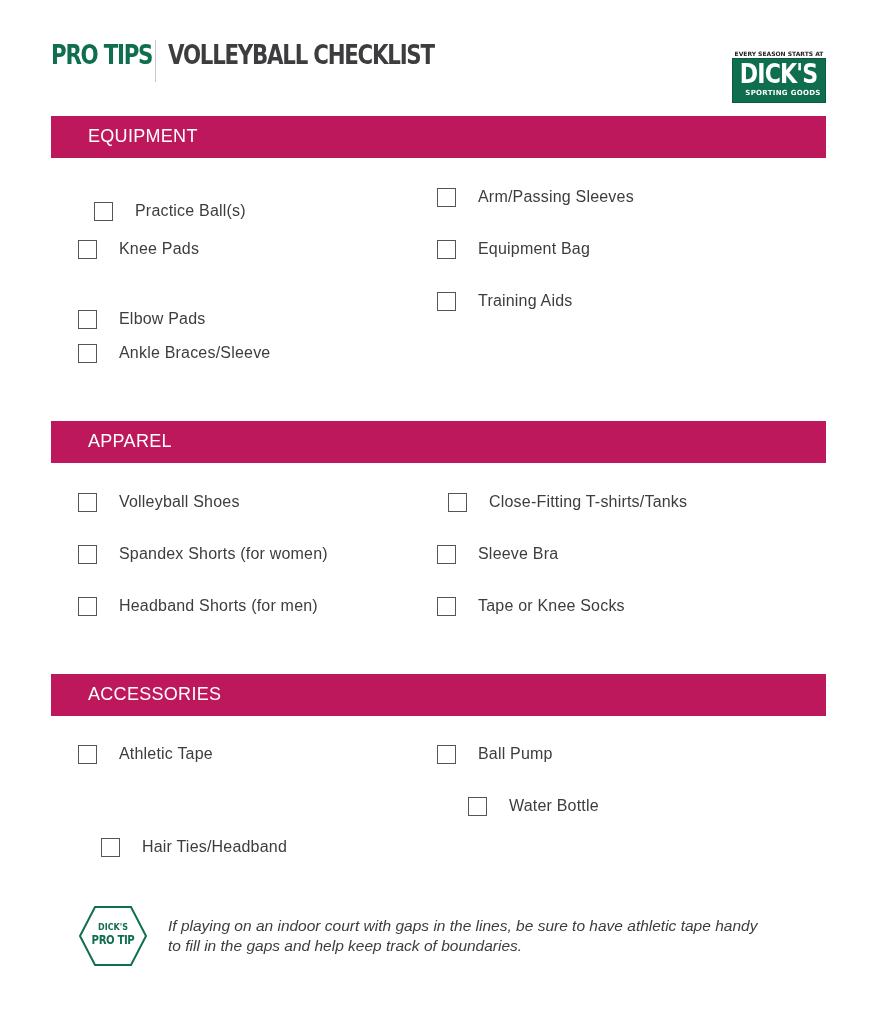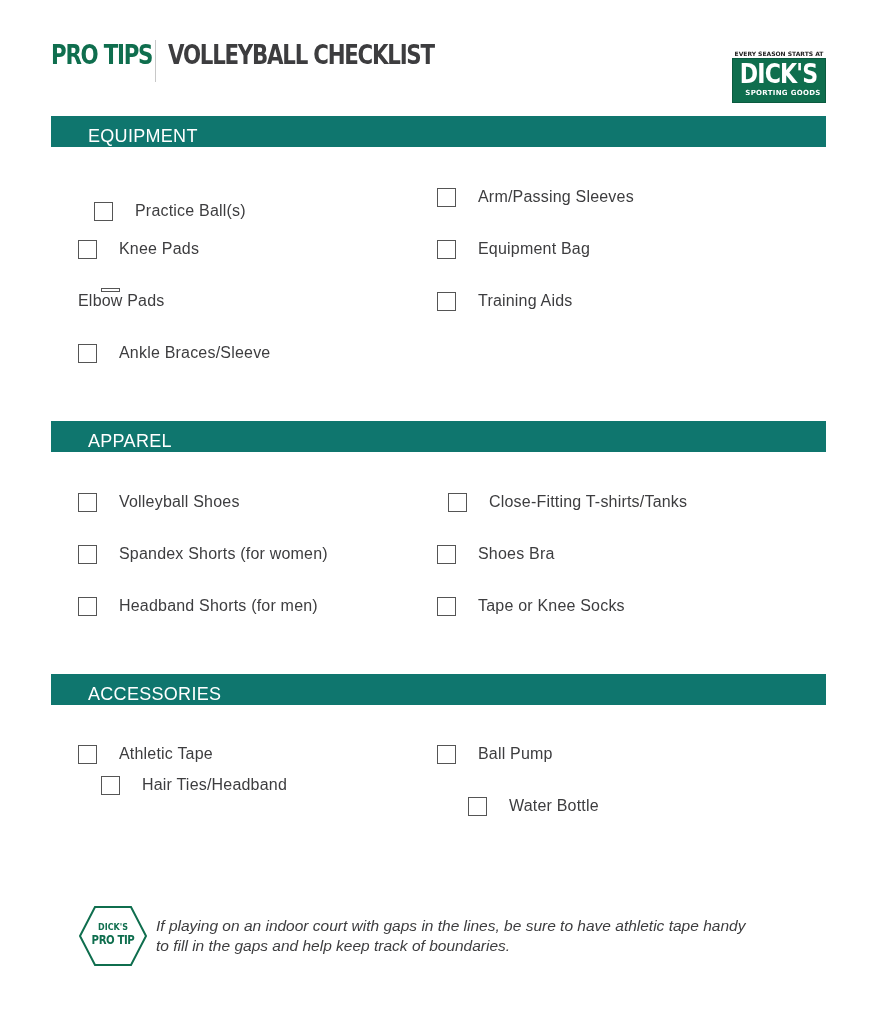--- a/index.html
+++ b/index.html
@@ -11,33 +11,33 @@
   .divider { width: 1px; height: 42px; background: #c8c8c8; margin: 0 12px 0 4px; }
   .title { font-family: "DejaVu Sans", sans-serif; font-weight: bold; font-size: 26px; color: #3d3d3f;
            letter-spacing: -1.5px; transform: scaleX(0.82); transform-origin: left center; white-space: nowrap; }
   .logo { position: absolute; left: 732px; top: 50px; width: 94px; }
   .logo-tag { font-family: "DejaVu Sans", sans-serif; font-weight: bold; font-size: 6px; color: #222; white-space: nowrap;
               text-align: center; letter-spacing: 0; }
   .logo-box { background: #0f6e4e; border: 1px solid #0a5a3f; height: 43px; margin-top: 1px; text-align: center; color: #fff; }
   .logo-main { font-family: "DejaVu Sans", sans-serif; font-weight: bold; font-size: 26px; line-height: 30px; letter-spacing: -1px;
                transform: scaleX(0.85); display: inline-block; }
   .logo-sub { font-family: "DejaVu Sans", sans-serif; font-weight: bold; font-size: 7px; line-height: 9px; letter-spacing: 0.3px; margin-left: 8px; }
-  .section-bar { position: absolute; left: 51px; width: 775px; height: 31px; background: #0f766e; }
+  .section-bar { position: absolute; left: 51px; width: 775px; height: 42px; background: #be185d; }
   .section-bar span { position: absolute; left: 37px; top: 10px; color: #ffffff; font-size: 18px; letter-spacing: 0.3px; }
   .item { position: absolute; display: flex; align-items: center; height: 22px; }
   .box { width: 19px; height: 19px; border: 1.5px solid #555; box-sizing: border-box; background: #fff; margin-right: 22px; }
   .item-label { font-size: 16px; color: #3d3d3f; letter-spacing: 0.2px; white-space: nowrap; }
   .tip { position: absolute; left: 78px; top: 905px; display: flex; align-items: center; }
   .tip-badge { width: 70px; height: 62px; position: relative; }
   .tip-badge svg { position: absolute; left: 0; top: 0; }
   .tip-badge .t1 { position: absolute; left: 0; width: 70px; top: 18px; text-align: center; font-family: "DejaVu Sans", sans-serif; font-weight: bold;
                    font-size: 8px; color: #0f6e4e; }
   .tip-badge .t2 { position: absolute; left: 0; width: 70px; top: 28px; text-align: center; font-family: "DejaVu Sans", sans-serif; font-weight: bold;
                    font-size: 12px; color: #0f6e4e; letter-spacing: -0.5px; transform: scaleX(0.85); }
-  .tip-text { margin-left: 8px; font-style: italic; font-size: 15.5px; line-height: 20px; color: #3d3d3f; width: 600px; }
+  .tip-text { margin-left: 20px; font-style: italic; font-size: 15.5px; line-height: 20px; color: #3d3d3f; width: 600px; }
 </style>
 </head>
 <body>
 
 <div class="header">
   <div class="pro-tips">PRO TIPS</div>
   <div class="divider"></div>
   <div class="title">VOLLEYBALL CHECKLIST</div>
 </div>
 
@@ -61,21 +61,21 @@
   <span class="item-label">Arm/Passing Sleeves</span>
 </div>
 <div class="item" style="left:78px; top:238px;">
   <div class="box"></div>
   <span class="item-label">Knee Pads</span>
 </div>
 <div class="item" style="left:437px; top:238px;">
   <div class="box"></div>
   <span class="item-label">Equipment Bag</span>
 </div>
-<div class="item" style="left:78px; top:288px;flex-direction:column;">
+<div class="item" style="left:78px; top:308px;">
   <div class="box"></div>
   <span class="item-label">Elbow Pads</span>
 </div>
 <div class="item" style="left:437px; top:290px;">
   <div class="box"></div>
   <span class="item-label">Training Aids</span>
 </div>
 <div class="item" style="left:78px; top:342px;">
   <div class="box"></div>
   <span class="item-label">Ankle Braces/Sleeve</span>
@@ -91,21 +91,21 @@
 <div class="item" style="left:448px; top:491px;">
   <div class="box"></div>
   <span class="item-label">Close-Fitting T-shirts/Tanks</span>
 </div>
 <div class="item" style="left:78px; top:543px;">
   <div class="box"></div>
   <span class="item-label">Spandex Shorts (for women)</span>
 </div>
 <div class="item" style="left:437px; top:543px;">
   <div class="box"></div>
-  <span class="item-label">Shoes Bra</span>
+  <span class="item-label">Sleeve Bra</span>
 </div>
 <div class="item" style="left:78px; top:595px;">
   <div class="box"></div>
   <span class="item-label">Headband Shorts (for men)</span>
 </div>
 <div class="item" style="left:437px; top:595px;">
   <div class="box"></div>
   <span class="item-label">Tape or Knee Socks</span>
 </div>
 
@@ -113,21 +113,21 @@
   <span>ACCESSORIES</span>
 </div>
 <div class="item" style="left:78px; top:743px;">
   <div class="box"></div>
   <span class="item-label">Athletic Tape</span>
 </div>
 <div class="item" style="left:437px; top:743px;">
   <div class="box"></div>
   <span class="item-label">Ball Pump</span>
 </div>
-<div class="item" style="left:78px; top:774px;padding-left:23px;">
+<div class="item" style="left:78px; top:836px;padding-left:23px;">
   <div class="box"></div>
   <span class="item-label">Hair Ties/Headband</span>
 </div>
 <div class="item" style="left:437px; top:795px;margin-left:31px;">
   <div class="box"></div>
   <span class="item-label">Water Bottle</span>
 </div>
 
 <div class="tip">
   <div class="tip-badge">

